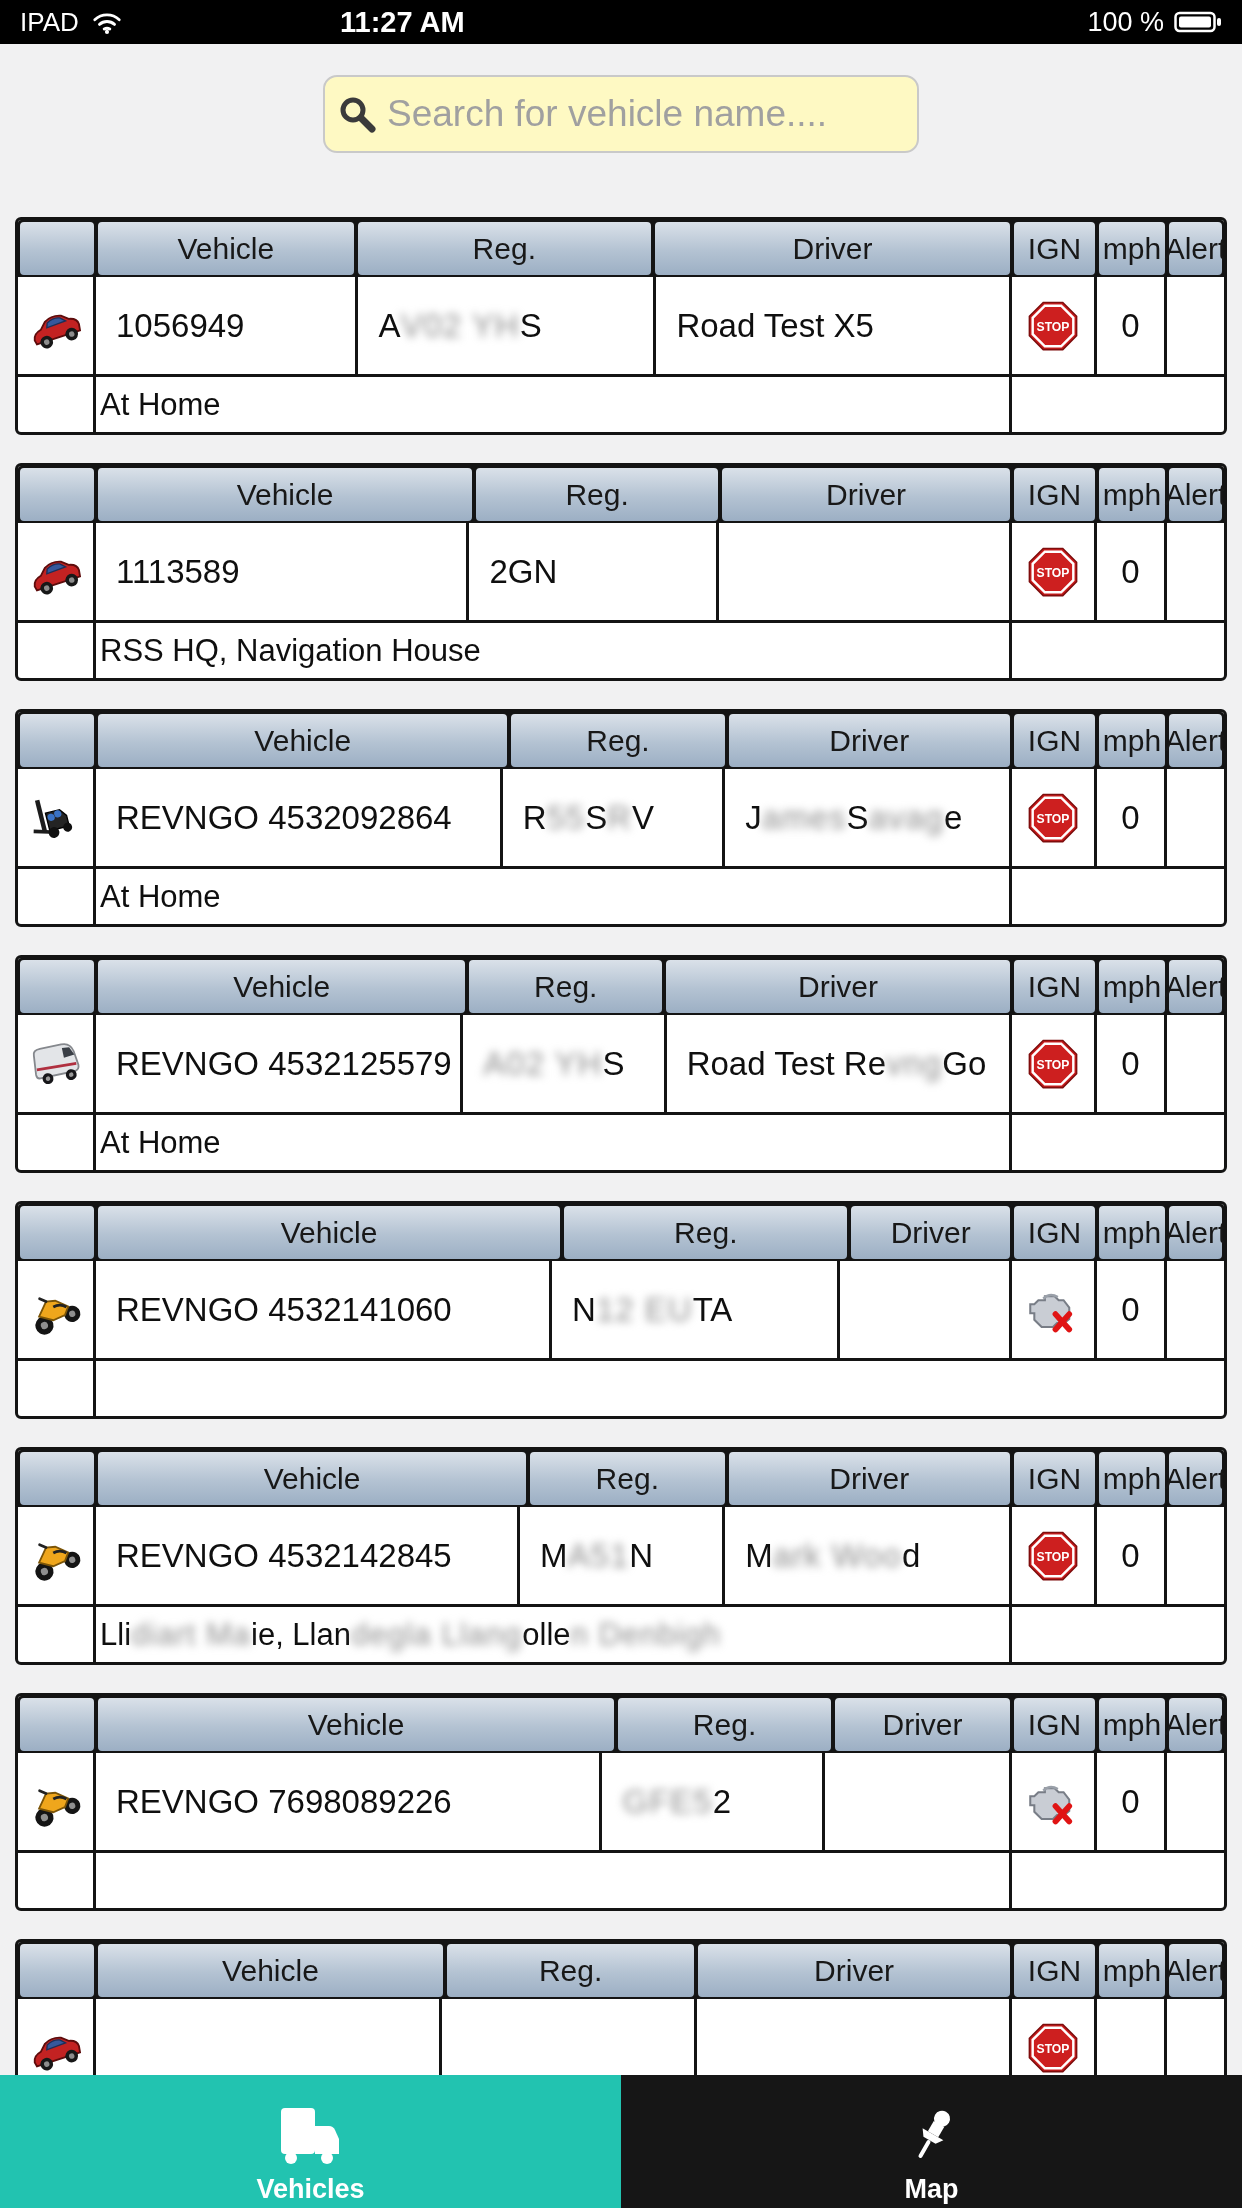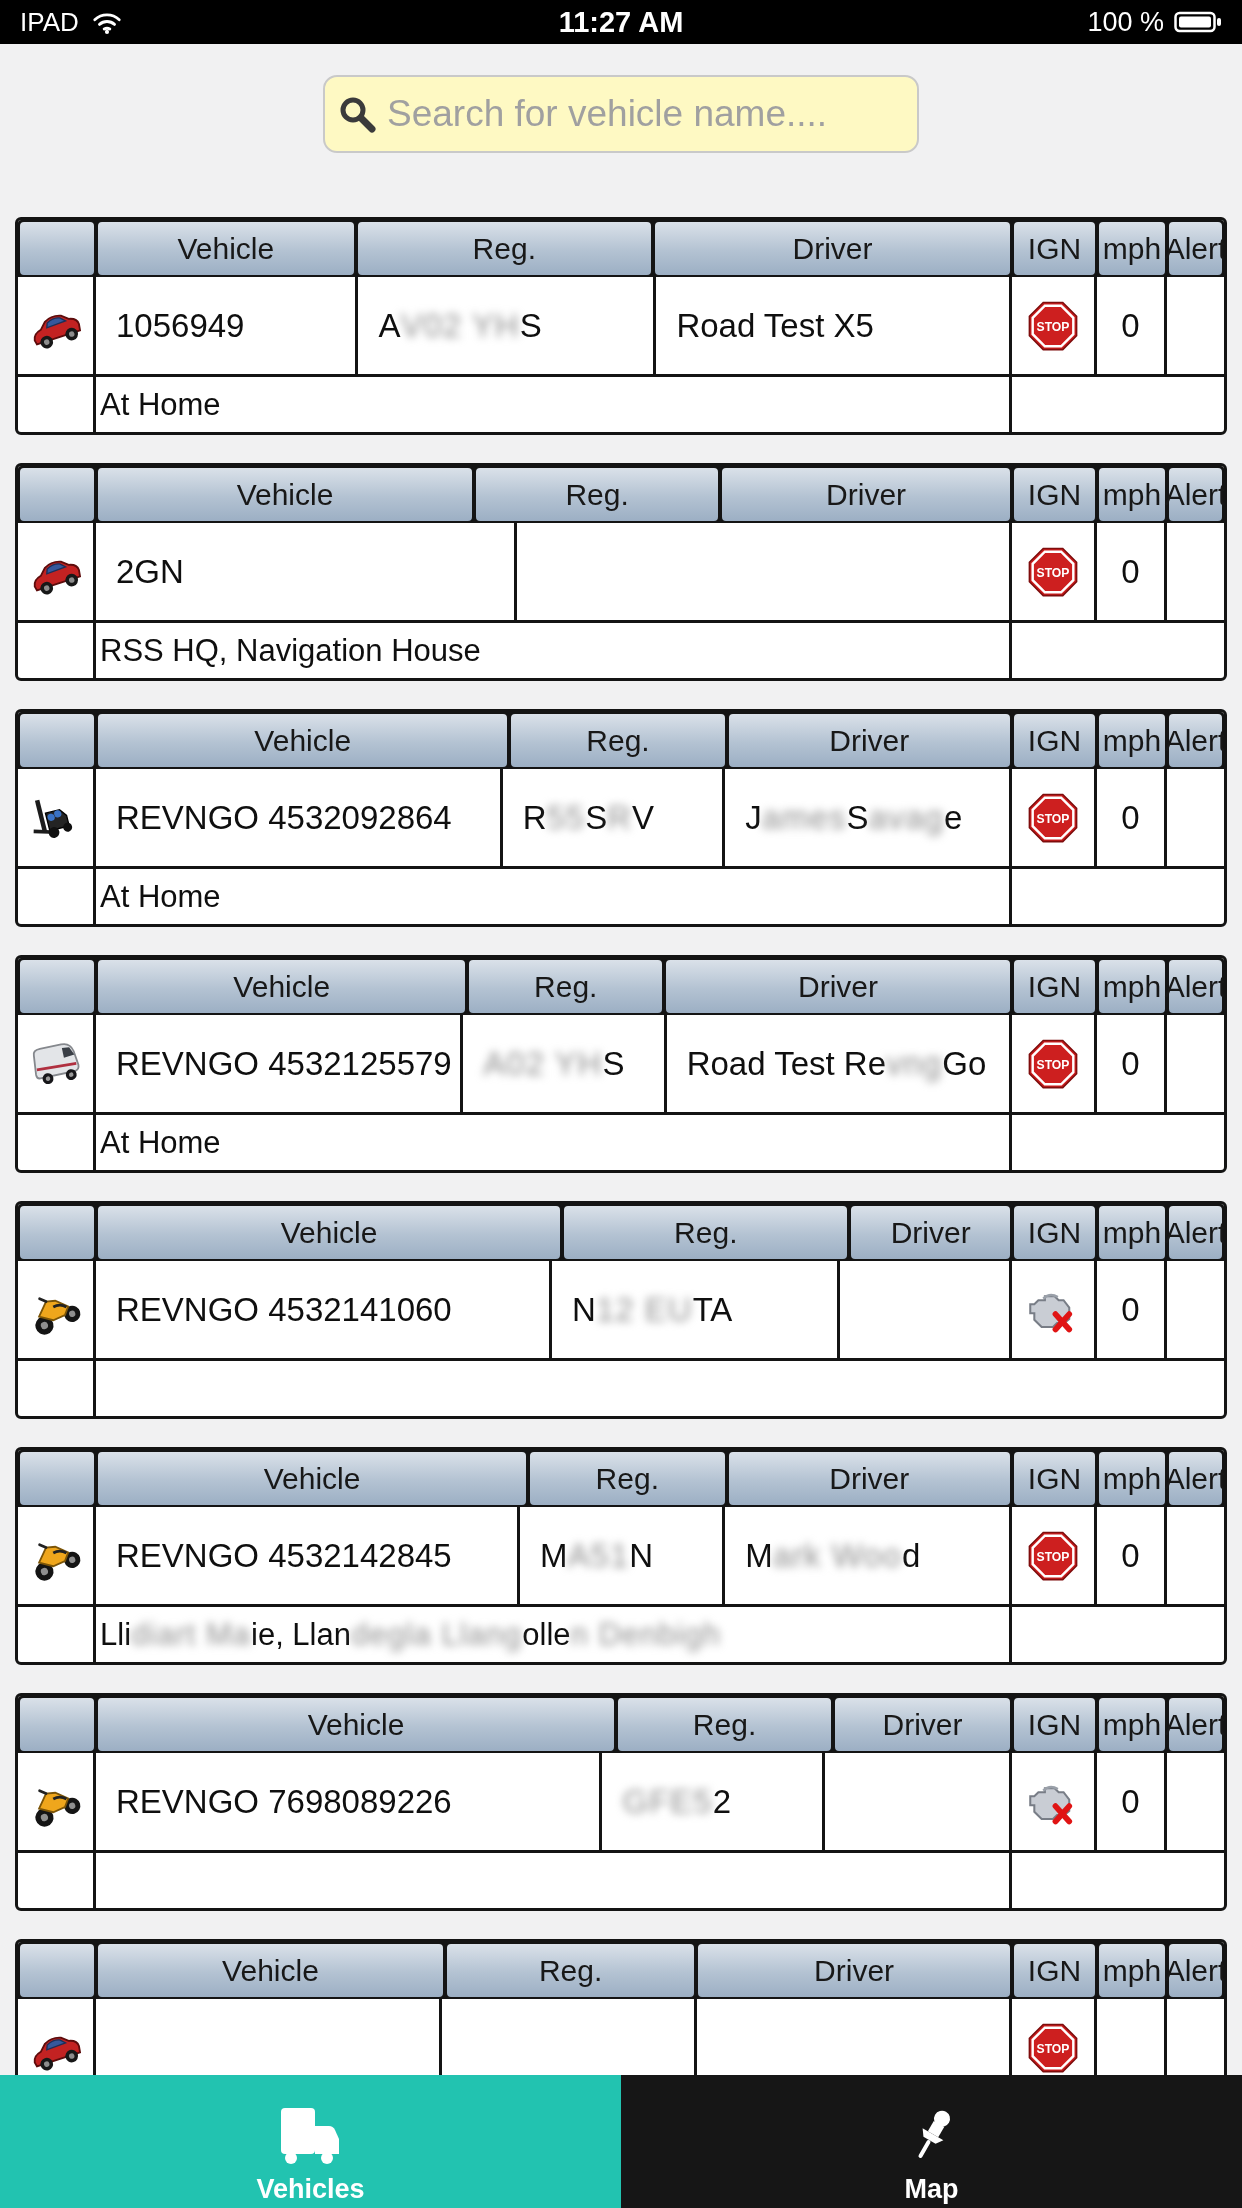--- a/index.html
+++ b/index.html
@@ -2,21 +2,21 @@
 <html><head>
 <meta charset="utf-8">
 <style>
   *{box-sizing:border-box;margin:0;padding:0}
   html,body{width:1242px;height:2208px;overflow:hidden}
   body{background:#f1f1f2;font-family:"Liberation Sans",sans-serif;position:relative}
 
   
   .status{height:44px;background:#000;color:#fff;display:flex;align-items:center;padding:0 20px}
   .status .s-left{display:flex;align-items:center;gap:12px;width:320px;font-size:26px}
-  .status .s-time{flex:1;text-align:center;font-weight:bold;font-size:29px}
+  .status .s-time{flex:1;font-weight:bold;font-size:29px}
   .status .s-right{width:320px;display:flex;justify-content:flex-end;align-items:center;gap:10px;font-size:27px}
 
   
   .search-wrap{padding:31px 0 56px;display:flex;justify-content:center}
   .search-box{width:596px;height:78px;background:#fef9c3;border:2px solid #c9c9c9;border-radius:14px;display:flex;align-items:center;padding:0 12px;gap:10px}
   .search-box svg{width:40px;height:40px;flex:none}
   .search-box input{flex:1;border:none;outline:none;background:transparent;font-size:37px;color:#333;font-family:inherit;min-width:0}
   .search-box input::placeholder{color:#a0a0a0}
 
   
@@ -223,20 +223,21 @@
     <div class="c ign-col">IGN</div>
     <div class="c mph-col">mph</div>
     <div class="c alert-col">Alert</div>
   </div>
   <div class="row data">
     <div class="c icon-col">
         <svg class="vicon">
           <use href="#sym-car"></use>
         </svg>
       </div>
+    <div class="c grow" style="flex-grow:386">1113589</div>
     <div class="c grow" style="flex-grow:250">
         <span>2GN</span>
       </div>
     <div class="c grow" style="flex-grow:297"></div>
     <div class="c ign-col">
         <svg class="sicon">
           <use href="#sym-stop"></use>
         </svg>
       </div>
     <div class="c mph-col">0</div>

